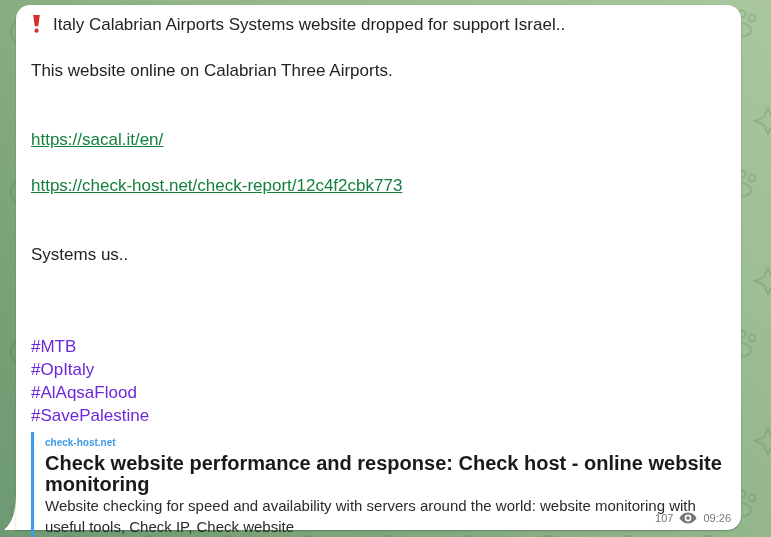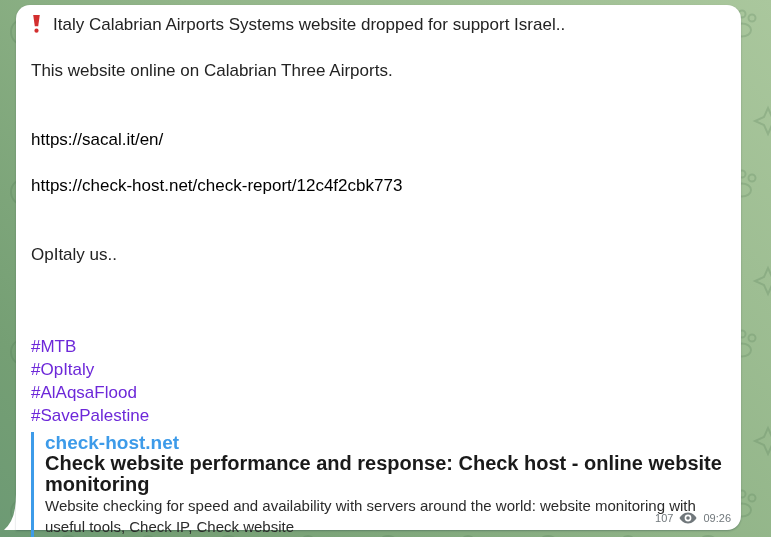--- a/index.html
+++ b/index.html
@@ -24,32 +24,32 @@
   .tail {
     position: absolute; left: 4px; top: 494px; z-index: 1;
   }
   .msg-text { color: #232323; font-size: 17px; }
   .line { min-height: 23px; line-height: 23px; white-space: nowrap; }
   .gap-1 { margin-top: 23px; }
   .gap-2 { margin-top: 46px; }
   .gap-3 { margin-top: 69px; }
   .excl-icon { display: inline-block; width: 11px; height: 18px; margin-right: 11px; vertical-align: -3px; }
   a.msg-link {
-    color: #000000; cursor: pointer;
+    color: #15803d; text-decoration: underline; cursor: pointer;
   }
   a.hashtag {
     color: #6d28d9; text-decoration: none; cursor: pointer; display: inline-block;
   }
   .preview {
     margin-top: 5px;
     border-left: 3px solid #3d9be9;
     padding-left: 11px;
     cursor: pointer;
   }
-  .preview .site { color: #3d9be9; font-weight: 700; font-size: 19px; line-height: 21px; }
+  .preview .site { color: #3d9be9; font-weight: 700; font-size: 10px; line-height: 21px; }
   .preview .title { color: #1a1a1a; font-weight: 700; font-size: 20px; line-height: 21px; white-space: normal; }
   .preview .desc { color: #2b2b2b; font-weight: 400; font-size: 15px; line-height: 21px; white-space: normal; max-width: 678px; }
   .meta-row {
     position: absolute; right: 10px; bottom: 6px;
     display: flex; align-items: center; gap: 6px;
     color: #70777b; font-size: 11px;
   }
   .eye-icon { display: inline-block; width: 18px; height: 12px; }
 </style>
 </head>
@@ -97,21 +97,21 @@
 
     <div class="line gap-2">
       <a class="msg-link">https://sacal.it/en/</a>
     </div>
 
     <div class="line gap-1">
       <a class="msg-link">https://check-host.net/check-report/12c4f2cbk773</a>
     </div>
 
     <div class="line gap-2">
-      <span>OpItaly us..</span>
+      <span>Systems us..</span>
     </div>
 
     <div class="line gap-3">
       <a class="hashtag">#MTB</a>
     </div>
     <div class="line">
       <a class="hashtag">#OpItaly</a>
     </div>
     <div class="line">
       <a class="hashtag">#AlAqsaFlood</a>

